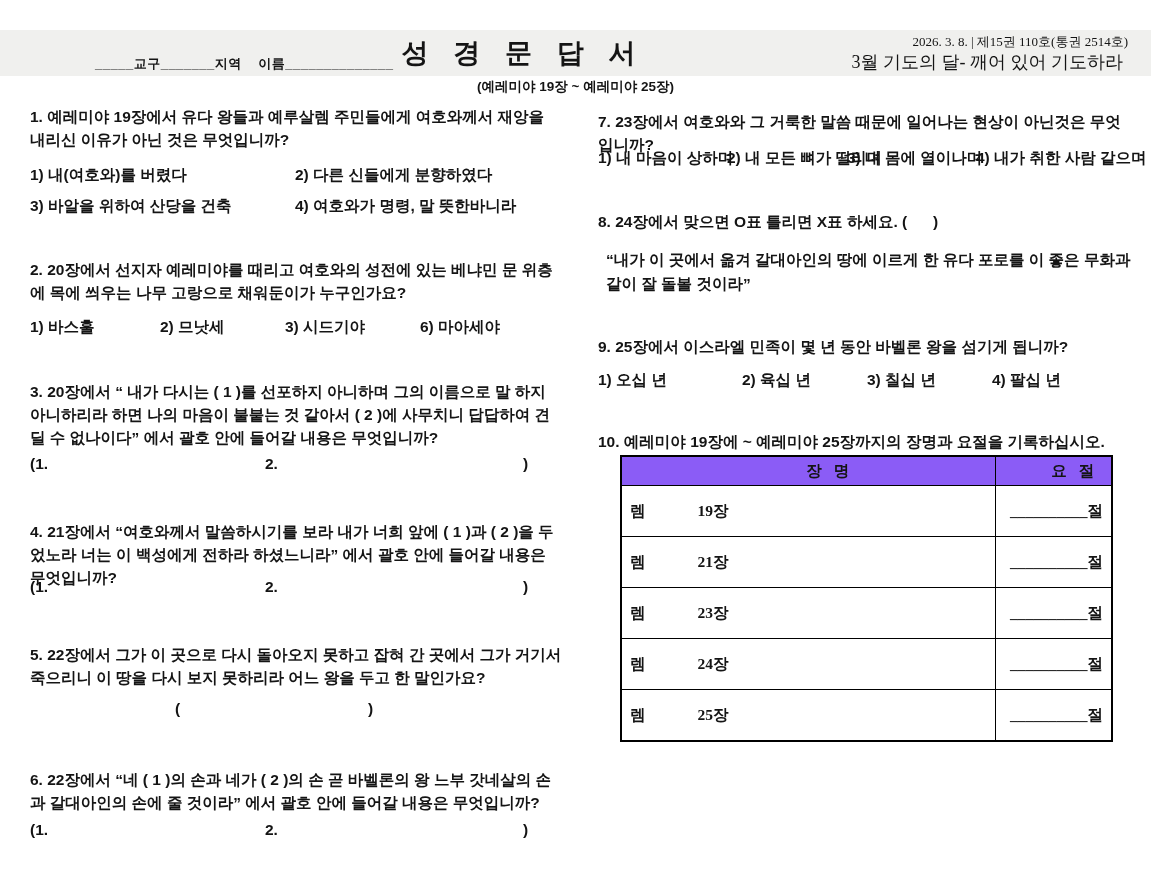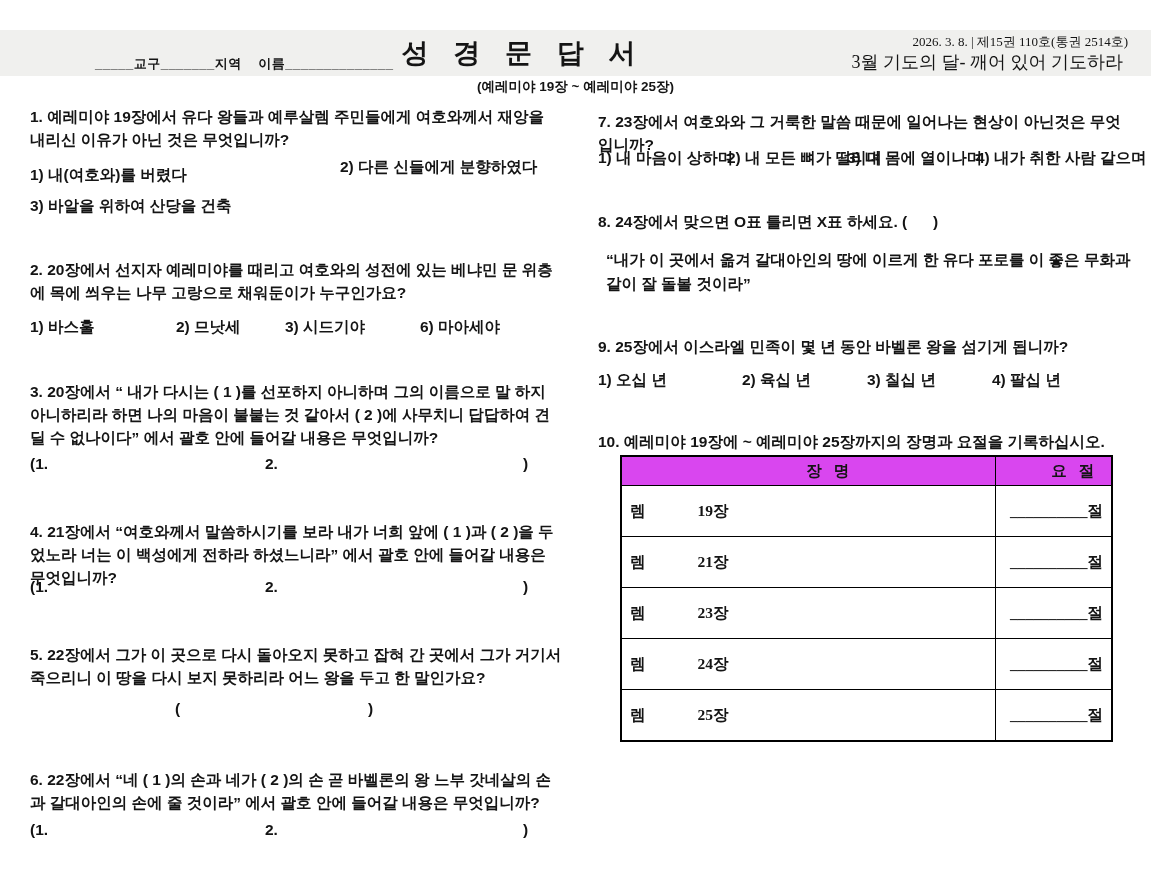--- a/index.html
+++ b/index.html
@@ -41,21 +41,21 @@
   }
   .quote { position:absolute; left:8px; width:528px; line-height:24px; }
   .chap-table {
     position:absolute; left:620px; top:455px; border-collapse:collapse;
     table-layout:fixed; border:2px solid #000;
   }
   .chap-table th, .chap-table td {
     border:1.5px solid #000; font-size:15.5px; font-weight:bold; color:#141414;
   }
   .chap-table th {
-    background:#d946ef; height:26px; text-align:center; letter-spacing:4px;
+    background:#8b5cf6; height:26px; text-align:center; letter-spacing:4px;
     font-family:"Liberation Serif", serif;
     padding-left:44px;
   }
   .chap-table td { height:34px; padding:8px; }
   .cell-chapter { text-align:left; padding-left:12px; font-family:"Liberation Serif", serif; }
   .cell-chapter .chap-num { display:inline-block; margin-left:52px; }
   .cell-verse { text-align:right; padding-right:6px; font-family:"Liberation Serif", serif; }
   .col-name { width:374px; }
   .col-verse { width:117px; }
 </style>
@@ -68,28 +68,29 @@
     <div class="form-line">_____교구_______지역    이름______________</div>
     <div class="page-title">성 경 문 답 서</div>
     <div class="issue-line">2026. 3. 8. | 제15권  110호(통권 2514호)</div>
     <div class="theme-line">3월 기도의 달- 깨어 있어 기도하라</div>
   </div>
   <div class="subtitle">(예레미야 19장 ~ 예레미야 25장)</div>
 
   <div class="q" style="left:30px; top:105px; width:529px;">
     <span class="qtext">1. 예레미야 19장에서 유다 왕들과 예루살렘 주민들에게 여호와께서 재앙을 내리신 이유가 아닌 것은 무엇입니까?</span>
     <span class="opt" style="left:0; top:58px;">1) 내(여호와)를 버렸다</span>
-    <span class="opt" style="left:265px; top:50px;margin-left:45px;">2) 다른 신들에게 분향하였다</span>
+    <span class="opt" style="left:265px; top:58px;">2) 다른 신들에게 분향하였다</span>
     <span class="opt" style="left:0; top:89px;">3) 바알을 위하여 산당을 건축</span>
+    <span class="opt" style="left:265px; top:89px;">4) 여호와가 명령, 말 뜻한바니라</span>
   </div>
 
   <div class="q" style="left:30px; top:258px; width:529px;">
     <span class="qtext">2. 20장에서 선지자 예레미야를 때리고 여호와의 성전에 있는 베냐민 문 위층에 목에 씌우는 나무 고랑으로 채워둔이가 누구인가요?</span>
     <span class="opt" style="left:0; top:57px;">1) 바스훌</span>
-    <span class="opt" style="left:146px; top:57px;">2) 므낫세</span>
+    <span class="opt" style="left:130px; top:57px;">2) 므낫세</span>
     <span class="opt" style="left:255px; top:57px;">3) 시드기야</span>
     <span class="opt" style="left:390px; top:57px;">6) 마아세야</span>
   </div>
 
   <div class="q" style="left:30px; top:380px; width:532px;">
     <span class="qtext">3. 20장에서 “ 내가 다시는 ( 1 )를 선포하지 아니하며 그의 이름으로 말 하지 아니하리라 하면 나의 마음이 불붙는 것 같아서 ( 2 )에 사무치니 답답하여 견딜 수 없나이다” 에서 괄호 안에 들어갈 내용은 무엇입니까?</span>
     <span class="ans" style="left:0; top:72px;">(1.</span>
     <span class="ans" style="left:235px; top:72px;">2.</span>
     <span class="ans" style="left:493px; top:72px;">)</span>
   </div>

